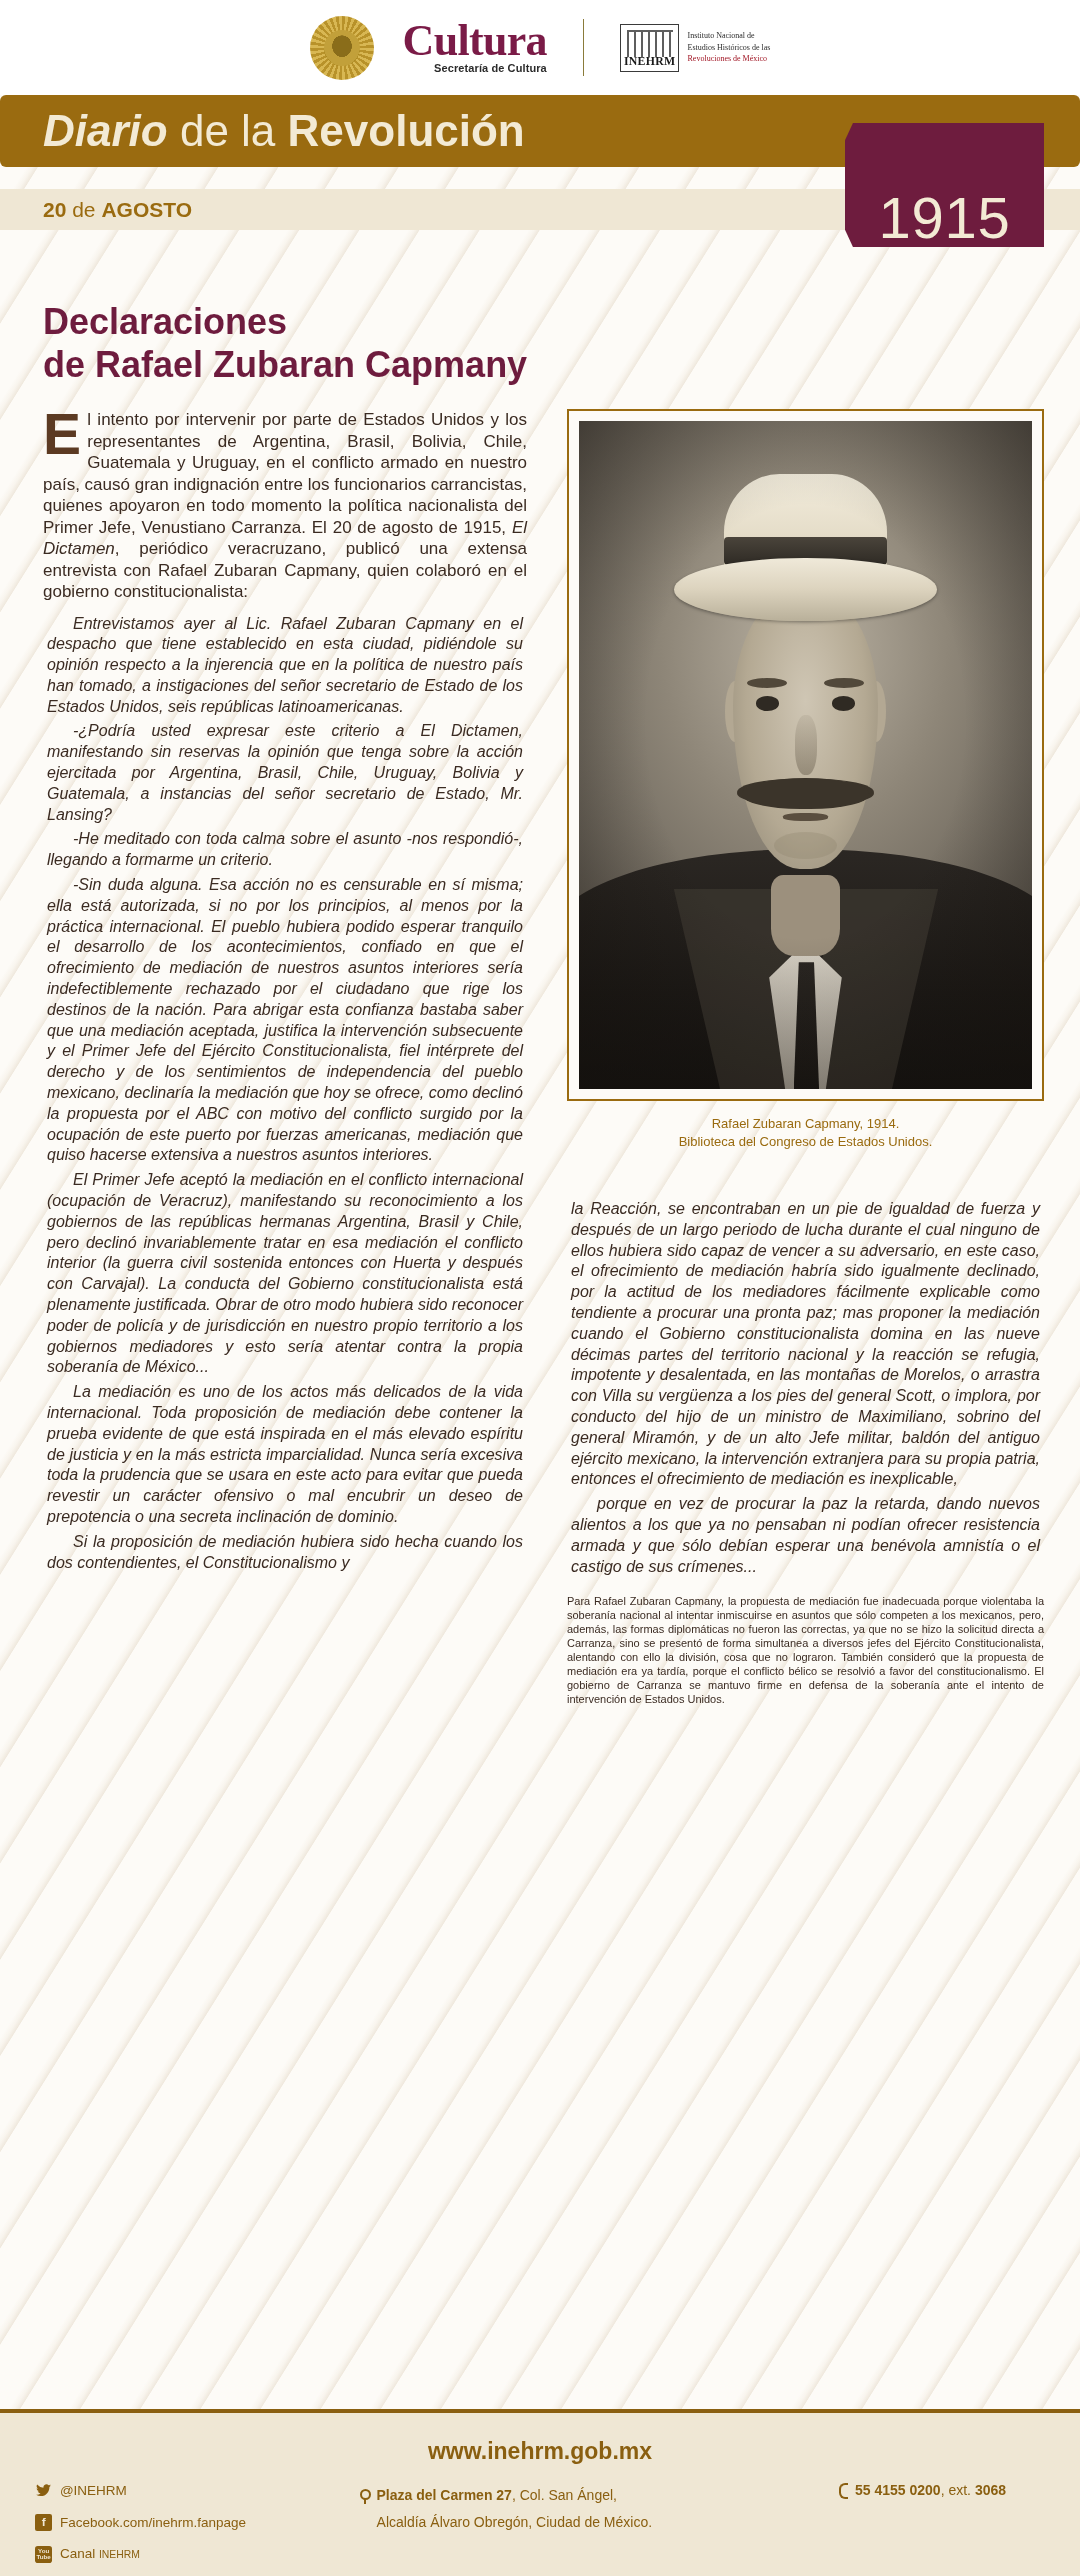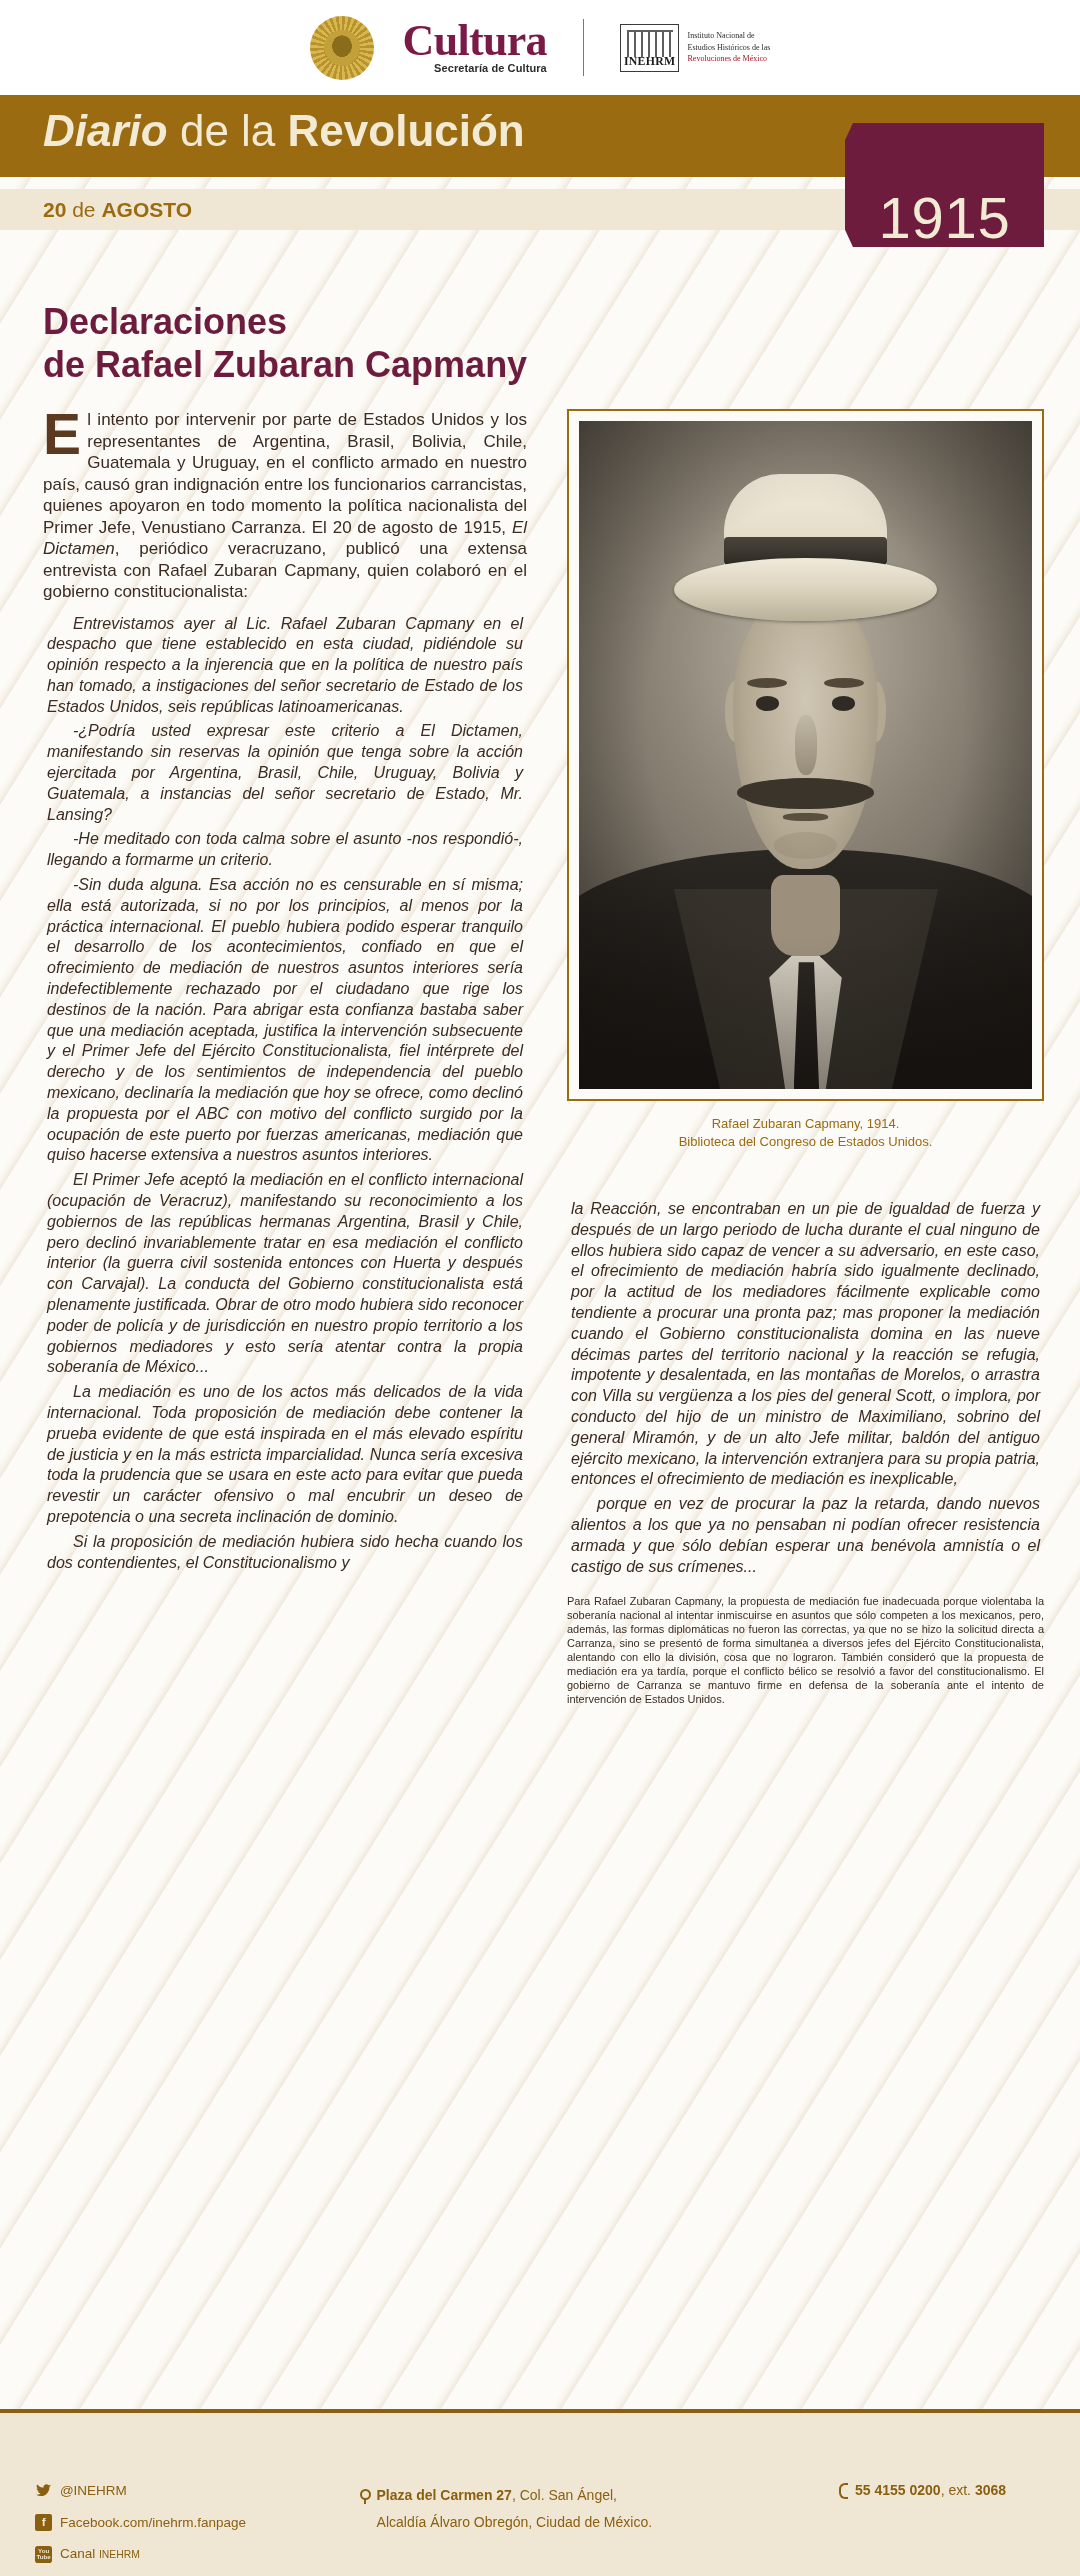--- a/index.html
+++ b/index.html
@@ -76,22 +76,23 @@
   .inehrm-word{
     font-family:"Liberation Serif", serif;
     font-size:11.8px;font-weight:700;color:#1a1a1a;letter-spacing:0.3px;
     margin-bottom:1.4px;z-index:2;
   }
   .inehrm-text{font-family:"Liberation Serif", serif;font-size:8px;line-height:1.42;color:#2b2b2b;}
   .inehrm-text .red{color:#a01423;}
 
   
   .masthead{
-    position:absolute;left:0;top:95px;width:1080px;height:82px;
+    position:absolute;left:0;top:95px;width:1080px;height:72px;
     background:#9a6b10;
+    border-radius:6px;
   }
   .masthead-title{
     position:absolute;left:43px;top:14px;
     color:#f3ead4;font-size:44px;line-height:1;
     font-family:"Liberation Sans", sans-serif;
     white-space:nowrap;
   }
   .masthead-title .it{font-style:italic;font-weight:700;}
   .masthead-title .lt{font-weight:400;}
   .masthead-title .bd{font-weight:700;}
@@ -412,20 +413,21 @@
 <div class="col col-right">
   <div class="quote">
     <p style="text-indent:0">la Reacción, se encontraban en un pie de igualdad de fuerza y después de un largo periodo de lucha durante el cual ninguno de ellos hubiera sido capaz de vencer a su adversario, en este caso, el ofrecimiento de mediación habría sido igualmente declinado, por la actitud de los mediadores fácilmente explicable como tendiente a procurar una pronta paz; mas proponer la mediación cuando el Gobierno constitucionalista domina en las nueve décimas partes del territorio nacional y la reacción se refugia, impotente y desalentada, en las montañas de Morelos, o arrastra con Villa su vergüenza a los pies del general Scott, o implora, por conducto del hijo de un ministro de Maximiliano, sobrino del general Miramón, y de un alto Jefe militar, baldón del antiguo ejército mexicano, la intervención extranjera para su propia patria, entonces el ofrecimiento de mediación es inexplicable,</p>
     <p>porque en vez de procurar la paz la retarda, dando nuevos alientos a los que ya no pensaban ni podían ofrecer resistencia armada y que sólo debían esperar una benévola amnistía o el castigo de sus crímenes...</p>
   </div>
   <p class="closing">Para Rafael Zubaran Capmany, la propuesta de mediación fue inadecuada porque violentaba la soberanía nacional al intentar inmiscuirse en asuntos que sólo competen a los mexicanos, pero, además, las formas diplomáticas no fueron las correctas, ya que no se hizo la solicitud directa a Carranza, sino se presentó de forma simultanea a diversos jefes del Ejército Constitucionalista, alentando con ello la división, cosa que no lograron. También consideró que la propuesta de mediación era ya tardía, porque el conflicto bélico se resolvió a favor del constitucionalismo. El gobierno de Carranza se mantuvo firme en defensa de la soberanía ante el intento de intervención de Estados Unidos.</p>
 </div>
 
 <div class="footer-rule"></div>
 <div class="footer">
+  <div class="footer-url">www.inehrm.gob.mx</div>
 
   <div class="f-social">
     <div class="row">
       <span class="f-ico">
         <svg width="15" height="12.4" viewBox="0 0 24 20" aria-hidden="true">
             <path fill="#8a5f10" d="M24 2.6c-.9.4-1.8.7-2.8.8 1-.6 1.8-1.6 2.2-2.7-1 .6-2 1-3.1 1.2A4.9 4.9 0 0 0 11.8 5c0 .4 0 .8.1 1.1A13.9 13.9 0 0 1 1.7 1 4.9 4.9 0 0 0 3.2 7.5c-.8 0-1.5-.2-2.2-.6v.1c0 2.3 1.7 4.3 3.9 4.7-.4.1-.8.2-1.3.2-.3 0-.6 0-.9-.1a4.9 4.9 0 0 0 4.6 3.4A9.9 9.9 0 0 1 0 17.3 13.9 13.9 0 0 0 7.5 19.5c9.1 0 14-7.5 14-14v-.7c1-.7 1.8-1.6 2.5-2.2z"></path>
           </svg>
       </span>
       <span>@INEHRM</span>
     </div>

